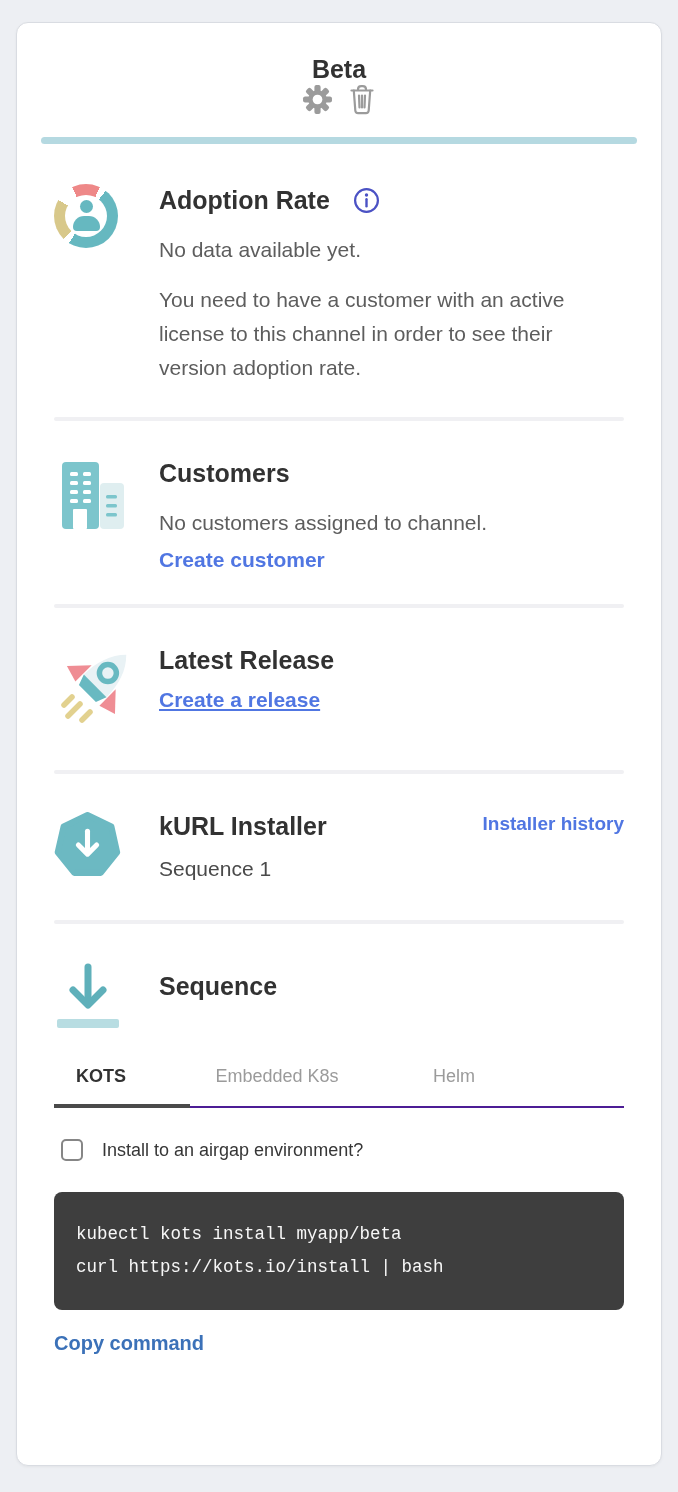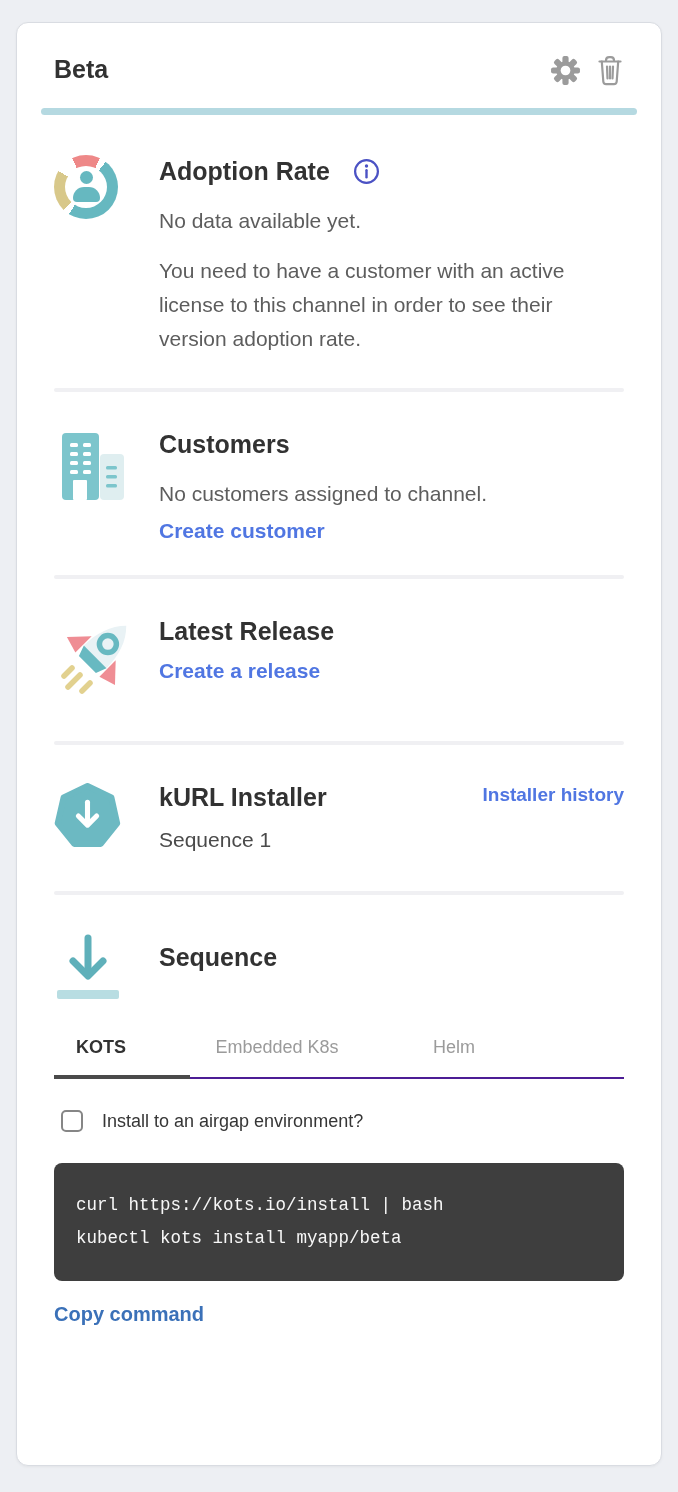--- a/index.html
+++ b/index.html
@@ -12,22 +12,23 @@
     position: absolute; left: 16px; top: 22px;
     width: 646px; height: 1444px;
     background: #ffffff;
     border: 1px solid #d9dce2;
     border-radius: 12px;
     box-shadow: 0 1px 3px rgba(0,0,0,0.05);
     padding: 0 37px;
     overflow: hidden;
   }
   .card-header {
-    display: flex; align-items: flex-start; justify-content: space-between;
+    display: flex; align-items: center; justify-content: space-between;
     padding-top: 32px;
+    flex-direction: column;
   }
   .card-title { font-size: 25px; font-weight: 700; color: #323232; }
   .header-icons { display: flex; align-items: center; gap: 15px; }
   .icon-btn { cursor: pointer; display: inline-flex; }
   .accent-bar {
     margin: 22px -13px 0 -13px;
     height: 7px; border-radius: 4px;
     background: #b5d9e1;
   }
   .section { display: flex; }
@@ -208,21 +209,21 @@
           <path d="M31 32 L14 50 L31 55 Z" fill="#ef8d94"></path>
           <path d="M65 32 L82 50 L65 55 Z" fill="#ef8d94"></path>
           <path d="M48 0 C59 11, 64 26, 64 44 L32 44 C32 26, 37 11, 48 0 Z" fill="#e9f2f5"></path>
           <path d="M32 44 L64 44 L60 55 L36 55 Z" fill="#68b9c1"></path>
           <circle cx="48" cy="26" r="8.5" fill="#e9f2f5" stroke="#68b9c1" stroke-width="5.5"></circle>
         </g>
       </svg>
     </div>
     <div class="section-body">
       <h2 class="section-title">Latest Release</h2>
-      <a class="blue-link" style="">Create a release</a>
+      <a class="blue-link" style="text-decoration:underline;">Create a release</a>
     </div>
   </div>
 
   <div class="divider div-m"></div>
 
   
   <div class="section sec-m">
     <div class="icon-col">
       <svg width="67" height="67" viewBox="0 0 66 66" style="margin-top:4px;">
         <polygon points="33,3 56.5,14.3 62.2,39.7 46,60 20,60 3.7,39.7 9.5,14.3" fill="#6cb9c2" stroke="#6cb9c2" stroke-width="6" stroke-linejoin="round"></polygon>
@@ -267,19 +268,19 @@
   </div>
 
   
   <div class="checkbox-row">
     <div class="checkbox-box"></div>
     <div class="checkbox-label">Install to an airgap environment?</div>
   </div>
 
   
   <div class="code-block">
+    <div class="code-line">kubectl kots install myapp/beta</div>
     <div class="code-line">curl https://kots.io/install | bash</div>
-    <div class="code-line">kubectl kots install myapp/beta</div>
   </div>
 
   <a class="copy-link">Copy command</a>
 
 </div>
 
 </body></html>

